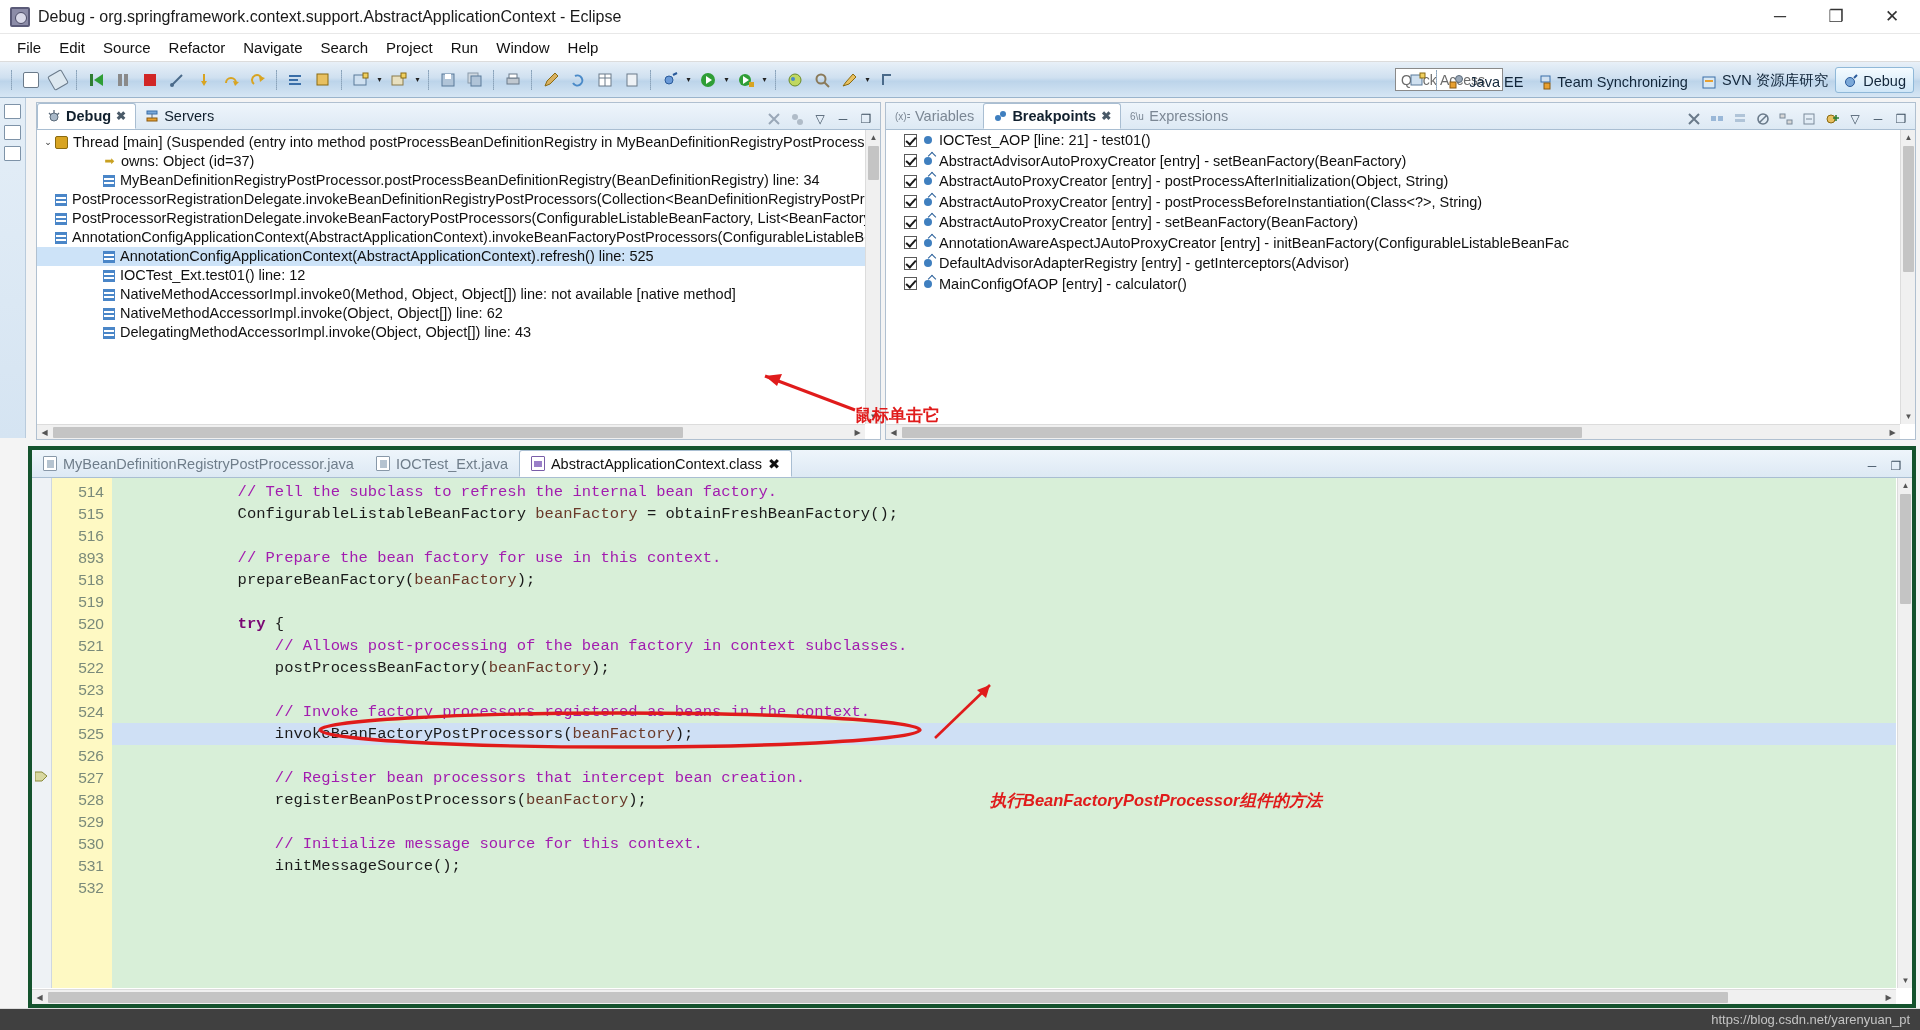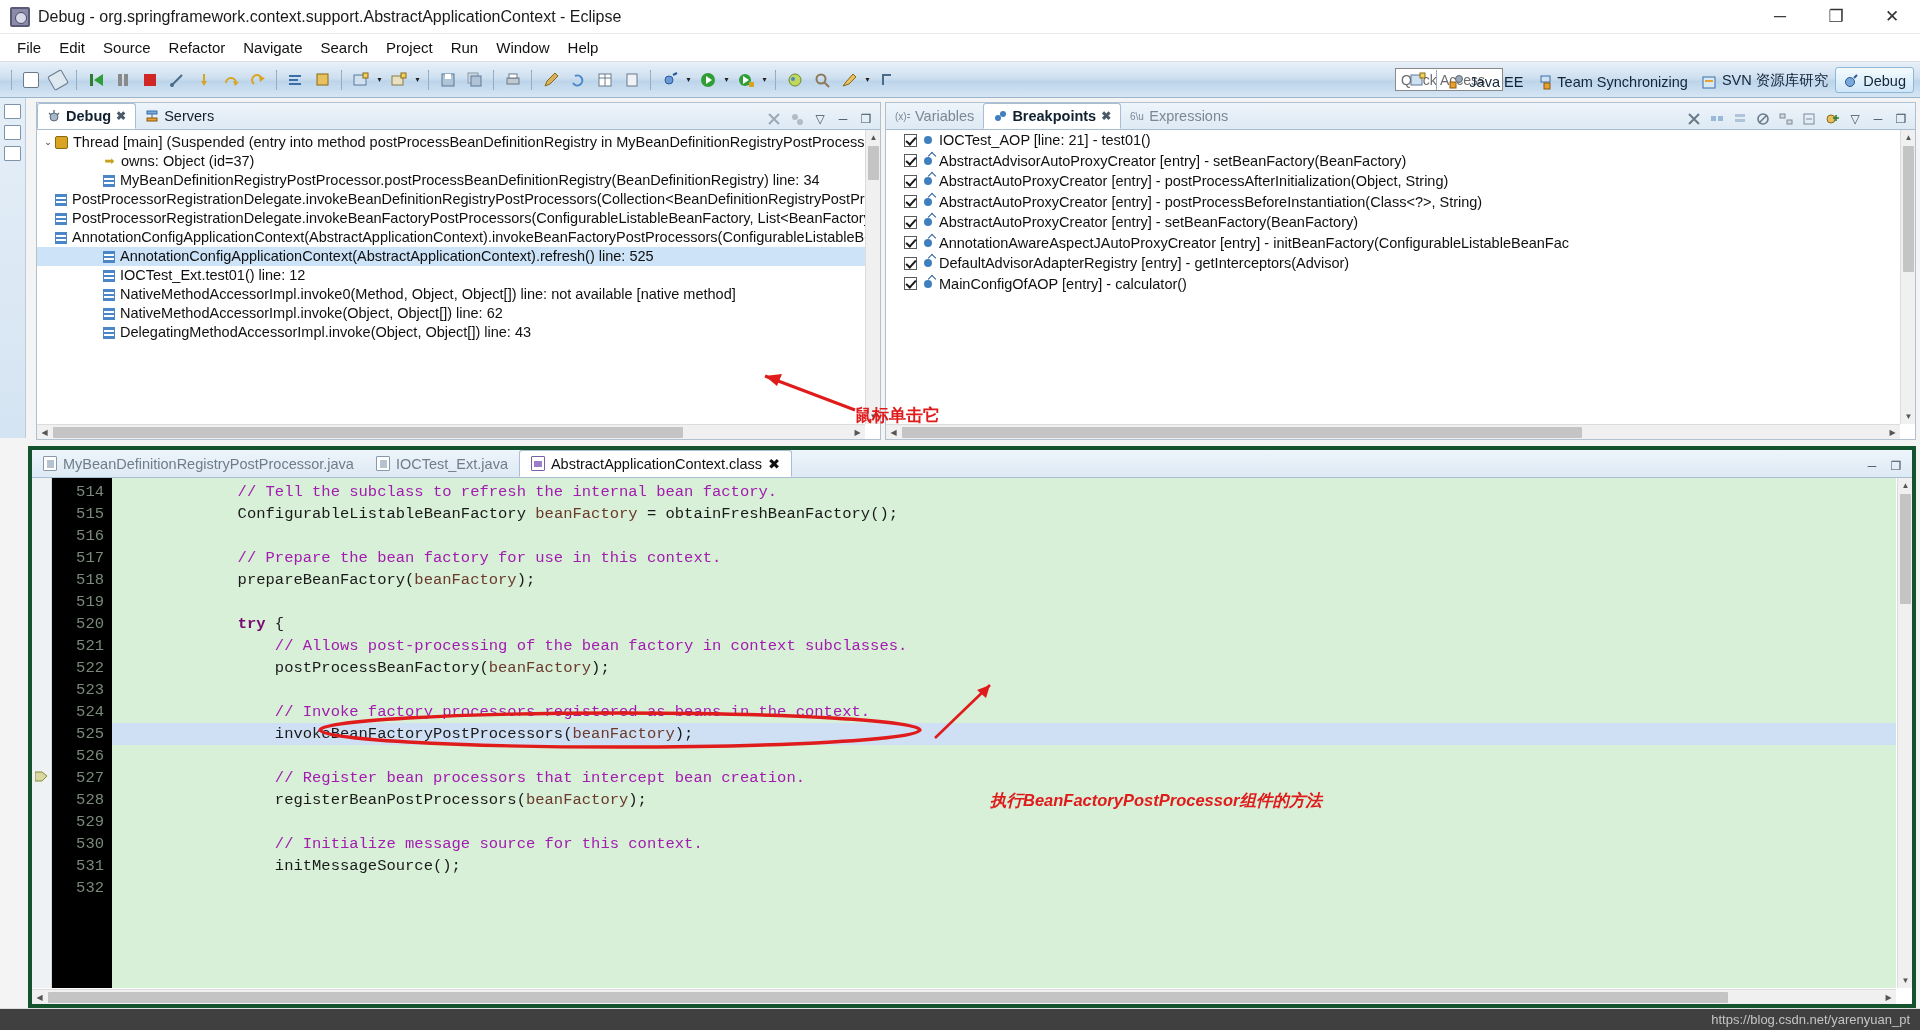--- a/index.html
+++ b/index.html
@@ -169,21 +169,21 @@
   .etab-ic.cls::after{ content:""; position:absolute; left:2px; top:4px; width:8px; height:6px;
              background:#9a7fc8; }
   .etab-ic.jdim::after{ content:""; position:absolute; left:3px; top:3px; width:7px; height:8px;
              background:#b5c3d0; }
   .editor-tools{ margin-left:auto; display:flex; gap:10px; padding:0 9px 4px 0; }
 
   #code-area { position:absolute; left:0; right:0; top:28px; bottom:0; background:#fff; }
   #ruler { position:absolute; left:0; top:0; bottom:16px; width:20px;
            background:#eef2f5; border-right:1px solid #cfd8e0; }
   #gutter { position:absolute; left:20px; top:0; bottom:16px; width:60px;
-            background:#000000; color:#7a8a7a; font-family:Liberation Mono, monospace;
+            background:#fef9c3; color:#7a8a7a; font-family:Liberation Sans, sans-serif;
             font-size:15.5px; text-align:right; padding-right:8px; padding-top:3px; }
   .gl { height:22px; line-height:22px; }
   #code { position:absolute; left:80px; right:16px; top:0; bottom:16px;
           background:#d8efd8; overflow:hidden;
           font-family:"Liberation Mono", monospace; font-size:15.5px;
           padding-top:3px; white-space:pre; }
   .cl { height:22px; line-height:22px; padding-left:14px; color:#1a1a1a; }
   .cl.hl { background:#cfe0f5; }
   .cmt { color:#a21caf; }
   .kw  { color:#7a0874; font-weight:bold; }
@@ -711,21 +711,21 @@
         <div id="cur-marker" style="position:absolute;left:3px;top:291px;width:13px;height:13px;">
           <svg width="13" height="13">
               <polygon points="0,2 7,2 12,6 7,11 0,11" fill="#d8d8a0" stroke="#8a8a3a"></polygon>
             </svg>
         </div>
       </div>
       <div id="gutter">
           <div class="gl">514</div>
           <div class="gl">515</div>
           <div class="gl">516</div>
-          <div class="gl">517</div>
+          <div class="gl">893</div>
           <div class="gl">518</div>
           <div class="gl">519</div>
           <div class="gl">520</div>
           <div class="gl">521</div>
           <div class="gl">522</div>
           <div class="gl">523</div>
           <div class="gl">524</div>
           <div class="gl">525</div>
           <div class="gl">526</div>
           <div class="gl">527</div>

